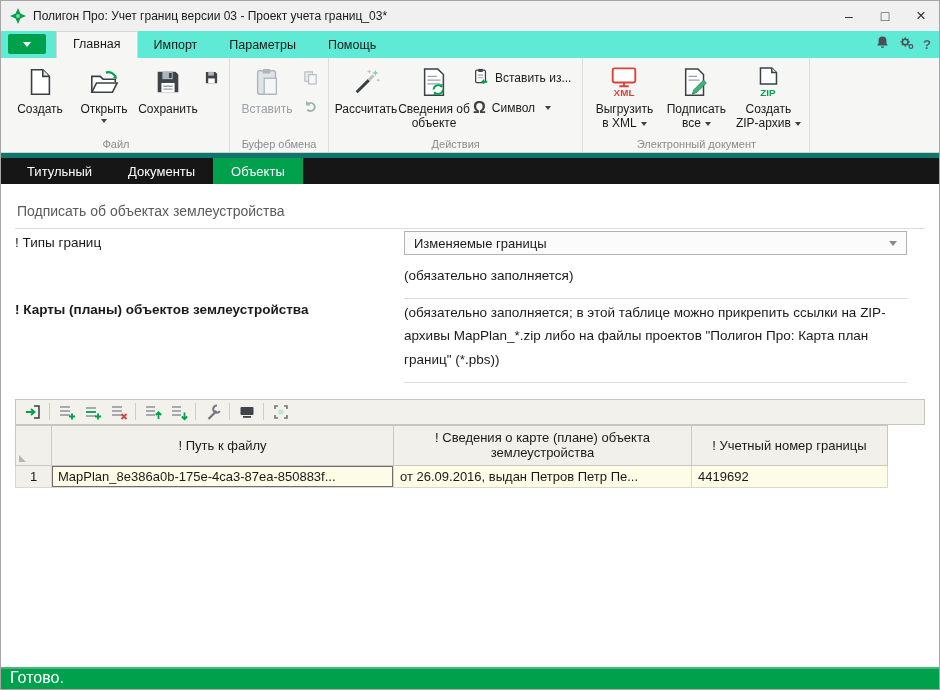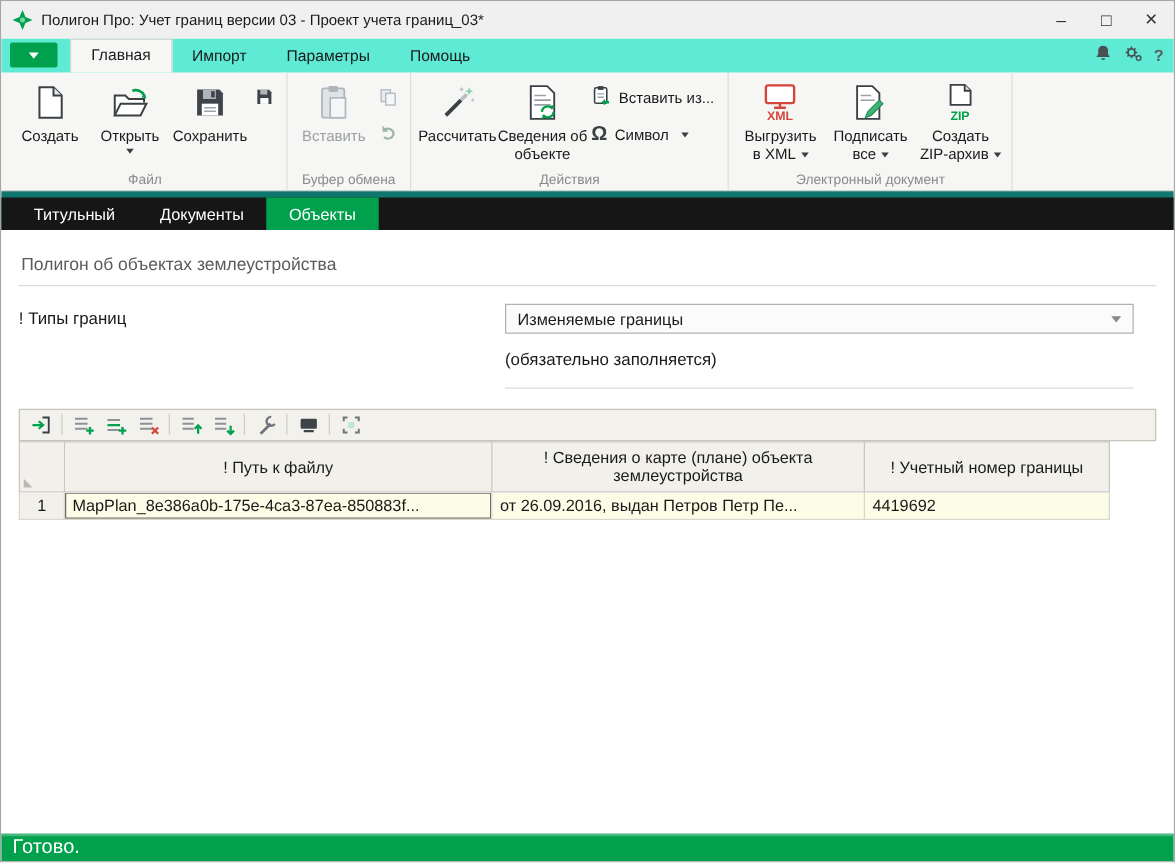--- a/index.html
+++ b/index.html
@@ -43,21 +43,21 @@
   
   .docbar-wrap { background:#0f766e; padding-top:5px; flex-shrink:0; }
   .docbar { height:26px; background:#161616; display:flex; align-items:stretch; padding-left:8px; }
   .dtab { color:#fff; font-size:13px; display:flex; align-items:center; padding:0 18px; cursor:default; }
   .dtab.active { background:#00A14D; }
 
   
   .content { flex:1; min-height:0; background:#fff; padding:14px 14px 0 14px; overflow:hidden; }
   .heading { font-size:14px; color:#5b5b5b; margin:5px 0 9px 2px; }
   .hrule { border:none; border-top:1px solid #dcdcdc; }
-  .frow { display:flex; margin-top:14px; }
+  .frow { display:flex; margin-top:2px; }
   .flabel { width:389px; font-size:13.5px; padding-top:4px; }
   .flabel.bold { font-weight:bold; padding-top:1px; }
   .fright { width:503px; }
   .combo { height:24px; border:1px solid #b3b3b3; background:#fbfbfb; display:flex; align-items:center; padding:0 9px; font-size:13px; cursor:default; }
   .combo-arrow { margin-left:auto; width:0; height:0; border-left:4px solid transparent; border-right:4px solid transparent; border-top:5px solid #8a8a8a; }
   .note { margin-top:9px; font-size:13.5px; line-height:1.75; }
   .note.tight { margin-top:0; }
   .fsep { border:none; border-top:1px solid #dcdcdc; margin-top:10px; }
 
   
@@ -286,35 +286,42 @@
 
   <div class="docbar-wrap">
     <div class="docbar">
       <div class="dtab">Титульный</div>
       <div class="dtab">Документы</div>
       <div class="dtab active">Объекты</div>
     </div>
   </div>
 
   <div class="content">
-    <div class="heading">Полигон об объектах землеустройства</div>
+    <div class="heading">Подписать об объектах землеустройства</div>
     <hr class="hrule">
 
     <div class="frow">
       <div class="flabel">! Типы границ</div>
       <div class="fright">
         <div class="combo">
           <span>Изменяемые границы</span>
           <span class="combo-arrow"></span>
         </div>
         <div class="note">(обязательно заполняется)</div>
         <hr class="fsep">
       </div>
     </div>
 
+    <div class="frow">
+      <div class="flabel bold">! Карты (планы) объектов землеустройства</div>
+      <div class="fright">
+        <div class="note tight">(обязательно заполняется; в этой таблице можно прикрепить ссылки на ZIP-архивы MapPlan_*.zip либо на файлы проектов "Полигон Про: Карта план границ" (*.pbs))</div>
+        <hr class="fsep">
+      </div>
+    </div>
 
     <div class="tblock">
       <div class="ttoolbar">
         <span class="ticon">
           <svg viewBox="0 0 18 18" width="18" height="18">
               <path d="M10 3 h5 v12 h-5" fill="none" stroke="#3b4045" stroke-width="1.5"></path>
               <path d="M2 9 h8 M7 6 l3.5 3 L7 12" fill="none" stroke="#00A14D" stroke-width="1.8"></path>
             </svg>
         </span>
         <span class="tsep"></span>

